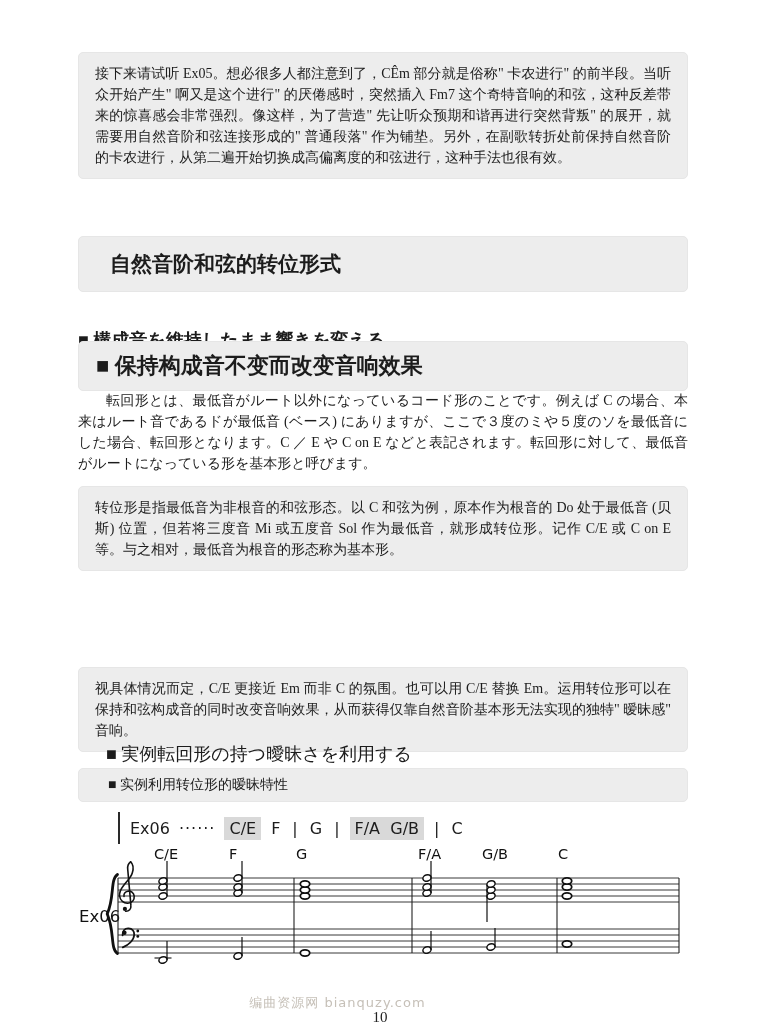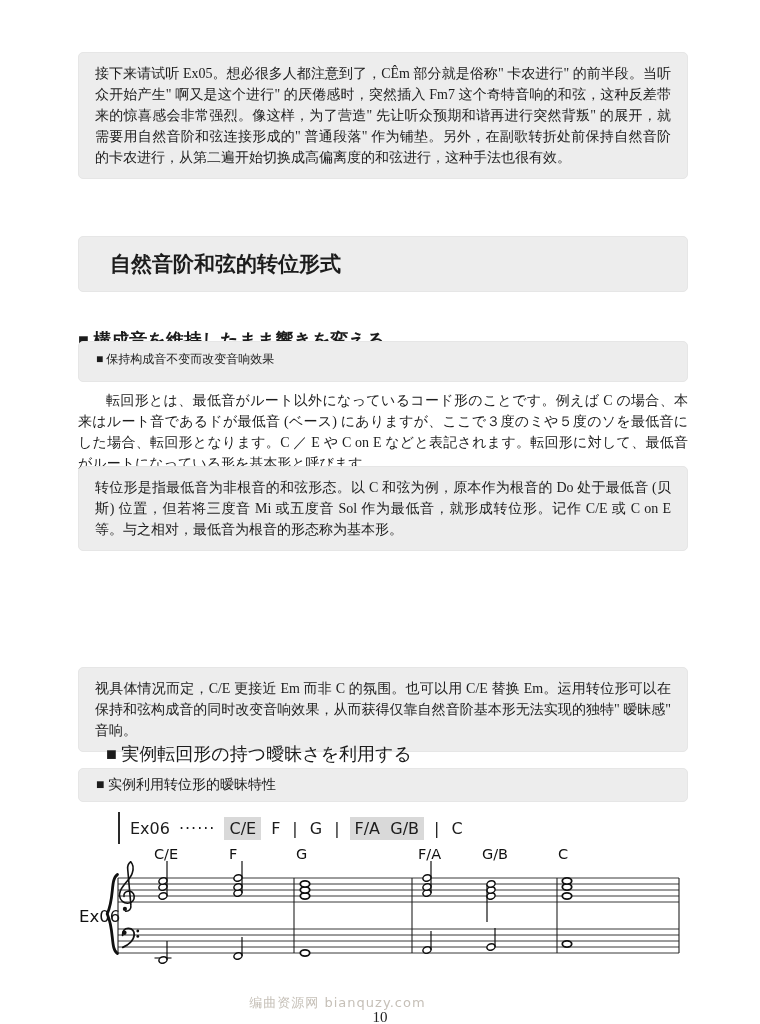--- a/index.html
+++ b/index.html
@@ -16,21 +16,21 @@
     width:610px; left:78px;
   }
   .boxtext { font-size:14px; line-height:21px; text-align:justify; }
   .para {
     width:610px; left:78px; font-size:14px; line-height:21px;
     text-align:justify; text-indent:2em;
   }
   .h1jp { font-size:20px; font-weight:bold; letter-spacing:0.5px; }
   .h1cn { font-size:21px; font-weight:bold; }
   .h2jp { font-size:18px; font-weight:bold; }
-  .h2cn { font-size:12px; font-weight:normal; }
+  .h2cn { font-size:22px; font-weight:bold; }
   .bulletjp { font-size:18px; }
   .bulletcn { font-size:14px; }
   .exline {
     left:118px; top:812px; height:32px;
     display:flex; align-items:center; gap:9px;
     border-left:2px solid #2a2a2a; padding-left:10px;
     font-family:"DejaVu Sans","Liberation Sans",sans-serif;
     font-size:16px; color:#1c1c1c; white-space:pre;
   }
   .exline .dots { letter-spacing:1px; }
@@ -67,32 +67,32 @@
   </div>
 
   <div class="abs h2jp" style="left:78px; top:315px;margin-top:13px;">■ 構成音を維持したまま響きを変える</div>
 
   <div class="abs graybox" style="top:341px; min-height:41px; padding:9px 17px;">
     <div class="h2cn">■ 保持构成音不变而改变音响效果</div>
   </div>
 
   <p class="abs para" style="top:390px;font-family:Liberation Serif, serif;">転回形とは、最低音がルート以外になっているコード形のことです。例えば C の場合、本来はルート音であるドが最低音 (ベース) にありますが、ここで３度のミや５度のソを最低音にした場合、転回形となります。C ／ E や C on E などと表記されます。転回形に対して、最低音がルートになっている形を基本形と呼びます。</p>
 
-  <div class="abs graybox" style="top:466px; min-height:80px; padding:10px 16px;">
+  <div class="abs graybox" style="top:486px; min-height:80px; padding:10px 16px;">
     <div class="boxtext">转位形是指最低音为非根音的和弦形态。以 C 和弦为例，原本作为根音的 Do 处于最低音 (贝斯) 位置，但若将三度音 Mi 或五度音 Sol 作为最低音，就形成转位形。记作 C/E 或 C on E 等。与之相对，最低音为根音的形态称为基本形。</div>
   </div>
 
 
   <div class="abs graybox" style="top:667px; min-height:62px; padding:10px 16px;">
     <div class="boxtext">视具体情况而定，C/E 更接近 Em 而非 C 的氛围。也可以用 C/E 替换 Em。运用转位形可以在保持和弦构成音的同时改变音响效果，从而获得仅靠自然音阶基本形无法实现的独特" 暧昧感" 音响。</div>
   </div>
 
   <div class="abs bulletjp" style="left:106px; top:742px;">■ 実例転回形の持つ曖昧さを利用する</div>
 
-  <div class="abs graybox" style="top:768px; min-height:33px; padding:7px 17px;">
+  <div class="abs graybox" style="top:768px; min-height:33px; padding:7px 29px;">
     <div class="bulletcn">■ 实例利用转位形的暧昧特性</div>
   </div>
 
   <div class="abs exline">
     <span>Ex06</span>
     <span class="dots">······</span>
     <span style="display:flex; gap:8px; align-items:center;"><span class="tok hl">C/E</span><span class="tok">F</span><span class="tok">|</span><span class="tok">G</span><span class="tok">|</span><span class="tok hl">F/A  G/B</span><span class="tok">|</span><span class="tok">C</span></span>
   </div>
 
   <div class="abs score-wrap">

